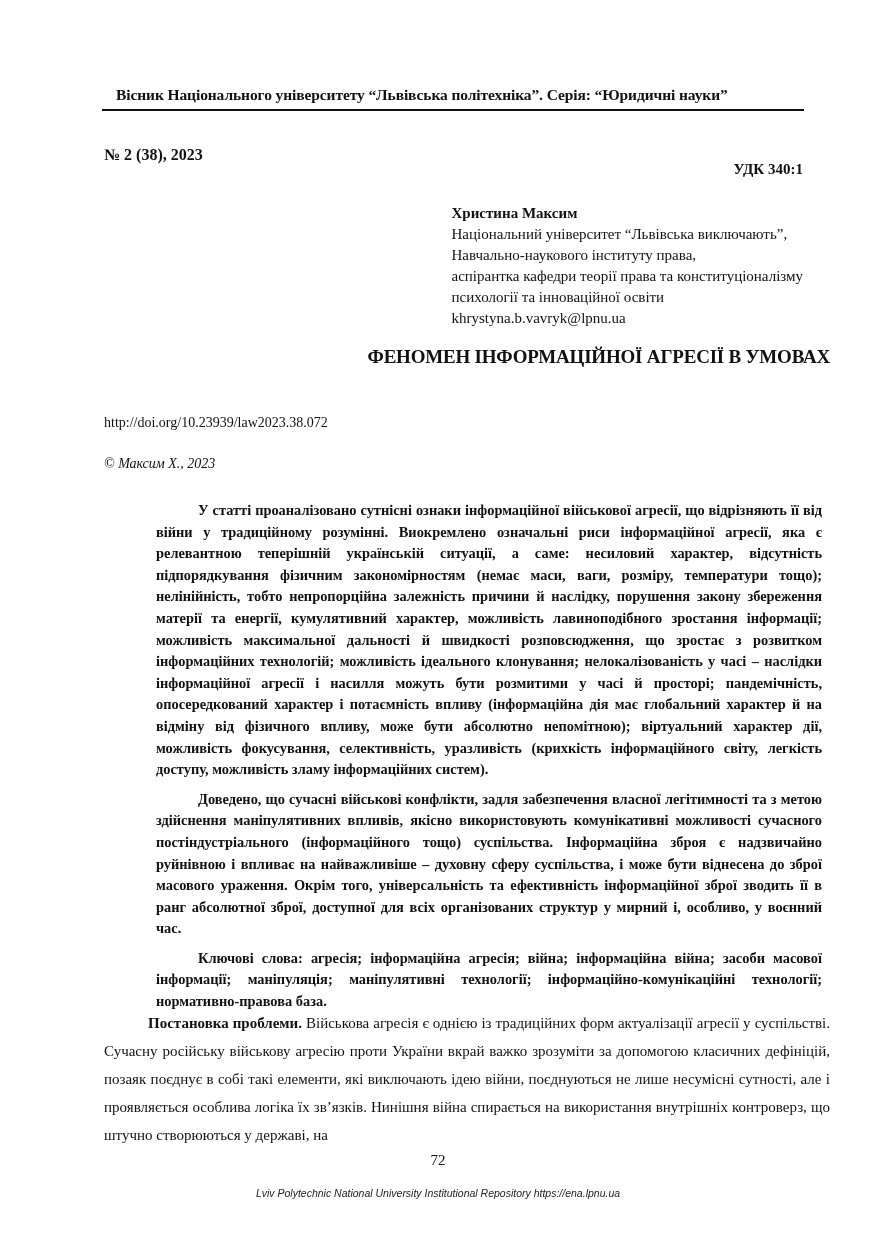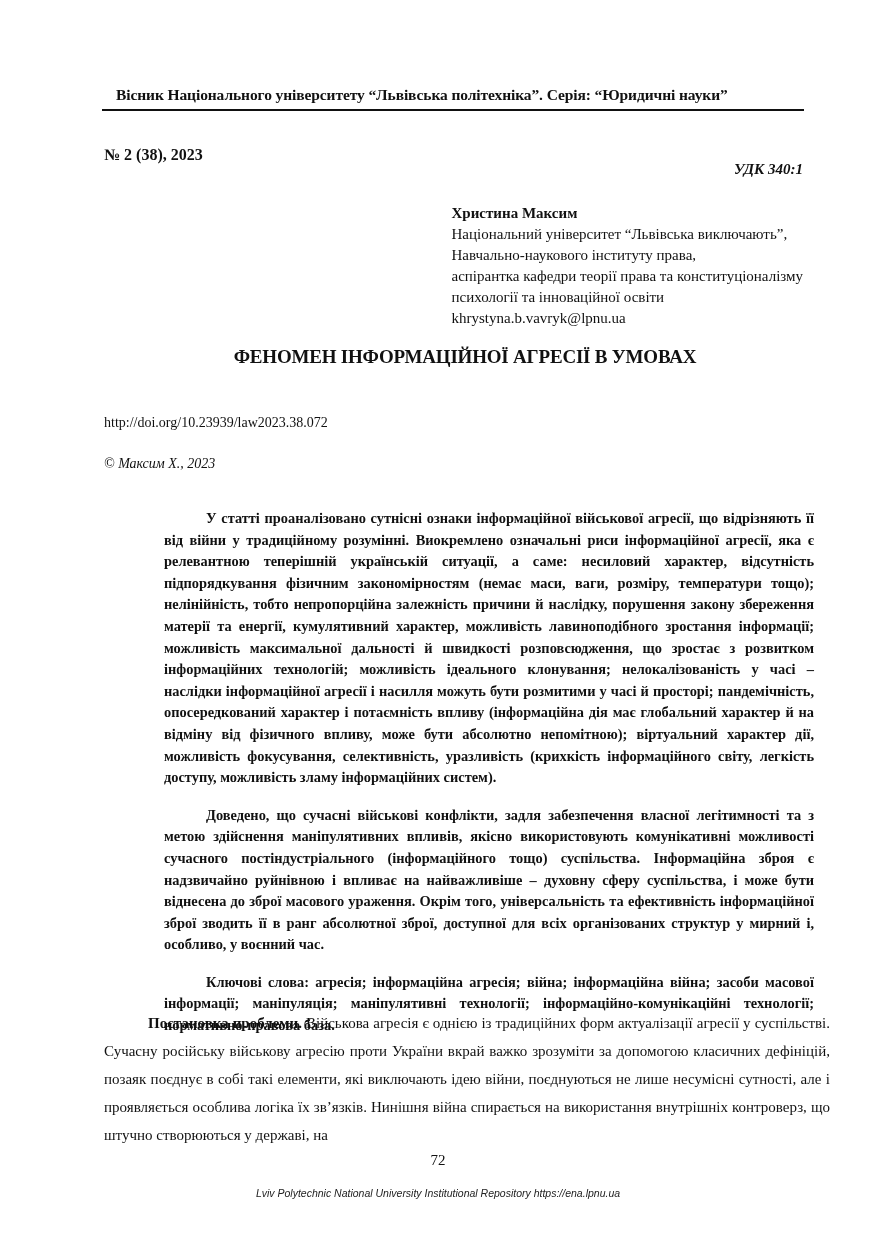--- a/index.html
+++ b/index.html
@@ -1,28 +1,28 @@
 <!DOCTYPE html>
 <html><head>
   <meta charset="utf-8">
   <style>
     html, body { margin: 0; padding: 0; background: #ffffff; }
     body { width: 876px; height: 1240px; position: relative; overflow: hidden; color: #111; font-family: "Liberation Serif", serif; }
     .abs { position: absolute; }
     .journal-title { left: 116px; top: 86px; font-size: 15.5px; font-weight: bold; letter-spacing: -0.1px; white-space: nowrap; }
     .header-rule { left: 102px; top: 109px; width: 702px; height: 2px; background: #111; }
     .issue { left: 104px; top: 114px; font-size: 16px; font-weight: bold; margin-top: 32px; }
-    .udk { right: 73px; top: 161px; font-size: 15px; font-weight: bold; font-style: italic; }
+    .udk { right: 73px; top: 161px; font-size: 15px; font-weight: bold; }
     .author-block { right: 73px; top: 203px; text-align: left; font-size: 15px; line-height: 21px; }
     .author-name { font-weight: bold; }
-    .title { left: 100px; width: 730px; top: 345px; text-align: center; font-size: 19px; font-weight: bold; line-height: 24px; letter-spacing: -0.2px; }
+    .title { left: 100px; width: 730px; top: 345px; text-align: right; font-size: 19px; font-weight: bold; line-height: 24px; letter-spacing: -0.2px; }
     .doi { left: 104px; top: 415px; font-size: 14px; }
     .copyright { left: 104px; top: 456px; font-size: 14px; font-style: italic; }
     .abstract { left: 148px; width: 682px; top: 492px; font-size: 14.4px; font-weight: bold; line-height: 21.6px; text-align: justify; }
-    .abstract p { margin: 16px; text-indent: 42px; }
+    .abstract p { margin: 8px; text-indent: 42px; }
     .body-text { left: 104px; width: 726px; top: 1009px; font-size: 15px; line-height: 28px; text-align: justify; }
     .body-text p { margin: 0; text-indent: 44px; }
     .body-text .lead { font-weight: bold; }
     .page-number { left: 0; width: 876px; top: 1152px; text-align: center; font-size: 15px; }
     .repo-footer { left: 0; width: 876px; top: 1187px; text-align: center; font-size: 10.5px; font-family: "Liberation Sans", sans-serif; color: #222; font-style: italic; }
   </style>
 </head>
 <body>
 
 <div class="abs journal-title">Вісник Національного університету “Львівська політехніка”. Серія: “Юридичні науки”</div>

